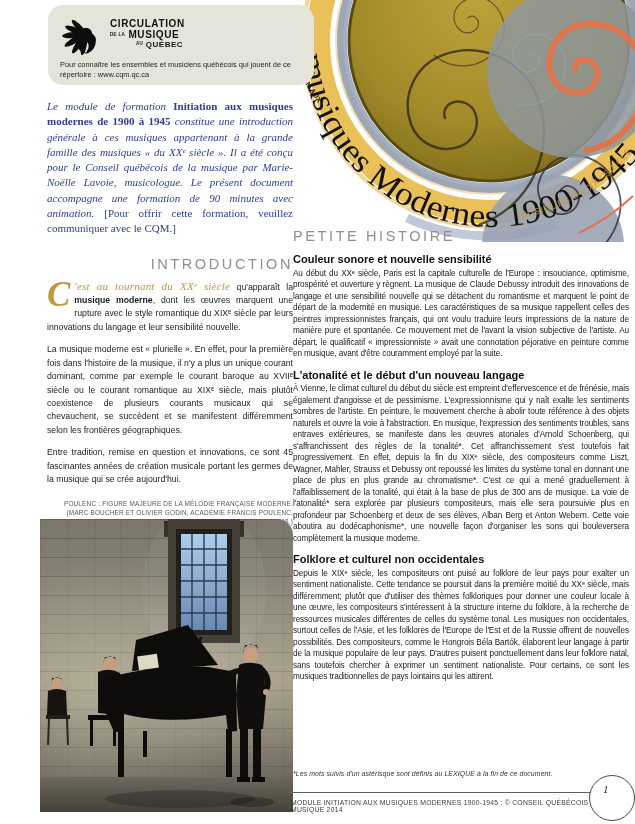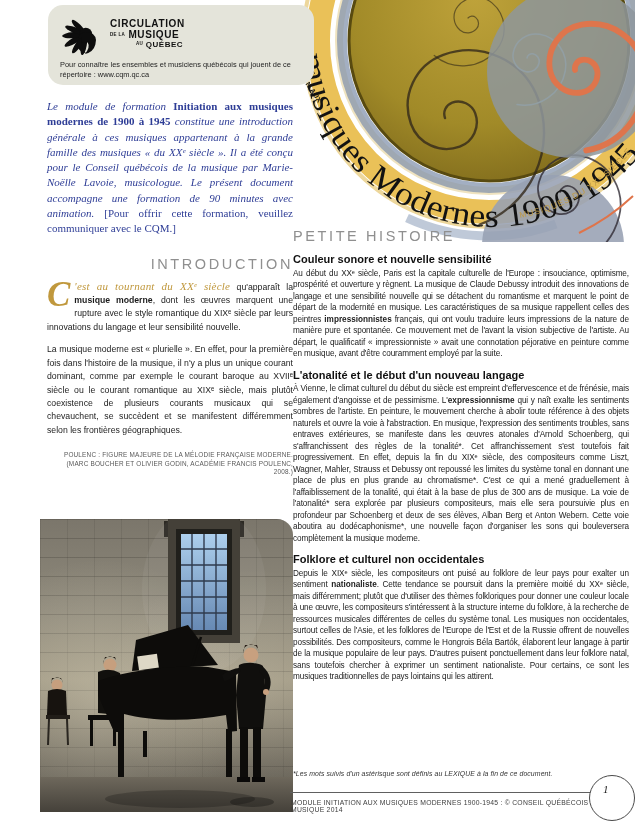--- a/index.html
+++ b/index.html
@@ -67,21 +67,21 @@
   .module-label {
     position:absolute; left:299px; top:46px; transform:rotate(56deg); transform-origin:0 0;
     font-size:7px; font-weight:bold; line-height:9px; letter-spacing:.4px; color:#111;
     white-space:nowrap;
   }
   
   .col-right { position:absolute; left:293px; top:196px; width:336px; }
   .col-right .sec-head { margin-bottom:6px; }
   .subhead { font-size:11px; font-weight:bold; margin:9px 0 2.5px 0; color:#111; }
   .body-r { font-size:8.2px; line-height:11.5px; letter-spacing:-0.1px; text-align:justify; color:#1c1c1c; }
-  .body-r b { font-weight:bold; letter-spacing:0; }
+  .body-r b { font-weight:normal; letter-spacing:0; }
   
   .footnote {
     position:absolute; left:293px; top:770px; width:300px;
     font-size:6.9px; font-style:italic; color:#333; letter-spacing:.1px;
   }
   .footer-rule { position:absolute; left:290px; top:792px; width:302px; border-top:1px solid #606060; }
   .footer-text { position:absolute; left:291px; top:799px; font-size:6.8px; letter-spacing:.25px; color:#3c3c3c; }
   .page-circle {
     position:absolute; left:589px; top:775px; width:46px; height:46px;
     border:1.5px solid #4a4a4a; border-radius:50%; background:#fff;
@@ -163,20 +163,21 @@
   </div>
 
   <div class="col-left">
     <p class="note"><span class="it">Le module de formation </span><span class="b">Initiation aux musiques modernes de 1900 à 1945 </span><span class="it">constitue une introduction générale à ces musiques appartenant à la grande famille des musiques « du XXᵉ siècle ». Il a été conçu pour le Conseil québécois de la musique par Marie-Noëlle Lavoie, musicologue. Le présent document accompagne une formation de 90 minutes avec animation. </span><span class="rm">[Pour offrir cette formation, veuillez communiquer avec le CQM.]</span></p>
 
     <h2 class="sec-head right">INTRODUCTION</h2>
 
     <p class="body-l"><span class="dropcap">C</span><span class="leadgold">'est au tournant du XXᵉ siècle</span><span> qu'apparaît la </span><b>musique moderne</b><span>, dont les œuvres marquent une rupture avec le style romantique du XIXᵉ siècle par leurs innovations du langage et leur sensibilité nouvelle.</span></p>
 
     <p class="body-l">La musique moderne est « plurielle ». En effet, pour la première fois dans l'histoire de la musique, il n'y a plus un unique courant dominant, comme par exemple le courant baroque au XVIIᵉ siècle ou le courant romantique au XIXᵉ siècle, mais plutôt coexistence de plusieurs courants musicaux qui se chevauchent, se succèdent et se manifestent différemment selon les frontières géographiques.</p>
+    <p class="body-l">Entre tradition, remise en question et innovations, ce sont 45 fascinantes années de création musicale portant les germes de la musique qui se crée aujourd'hui.</p>
 
     <div class="caption">
       <div>POULENC : FIGURE MAJEURE DE LA MÉLODIE FRANÇAISE MODERNE.</div>
       <div>(MARC BOUCHER ET OLIVIER GODIN, ACADÉMIE FRANCIS POULENC, 2008.)</div>
     </div>
   </div>
 
   <div class="photo">
     <svg viewBox="0 0 253 293" width="253" height="293">
       <defs>

